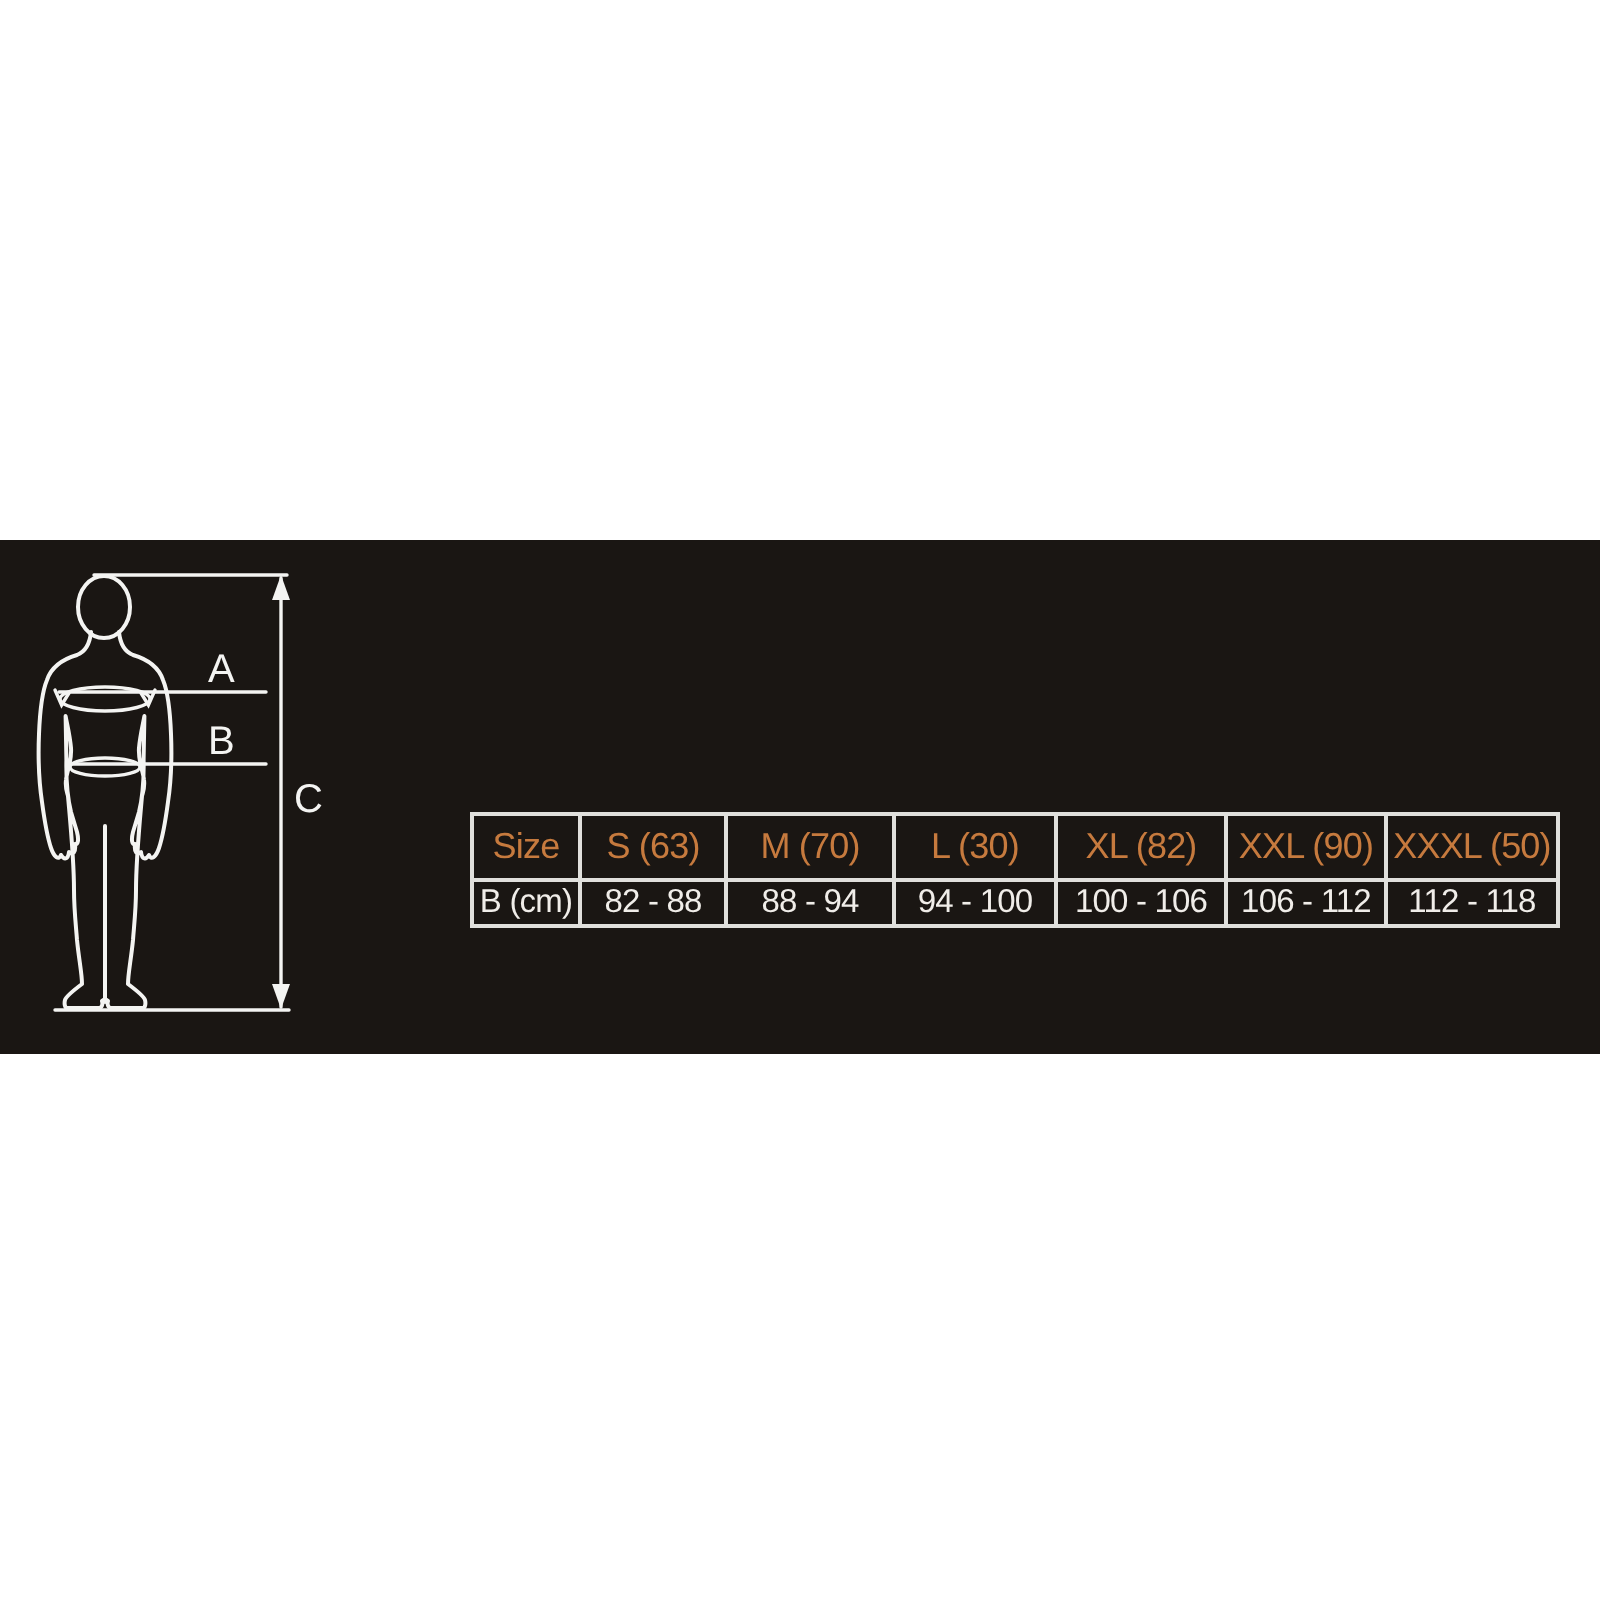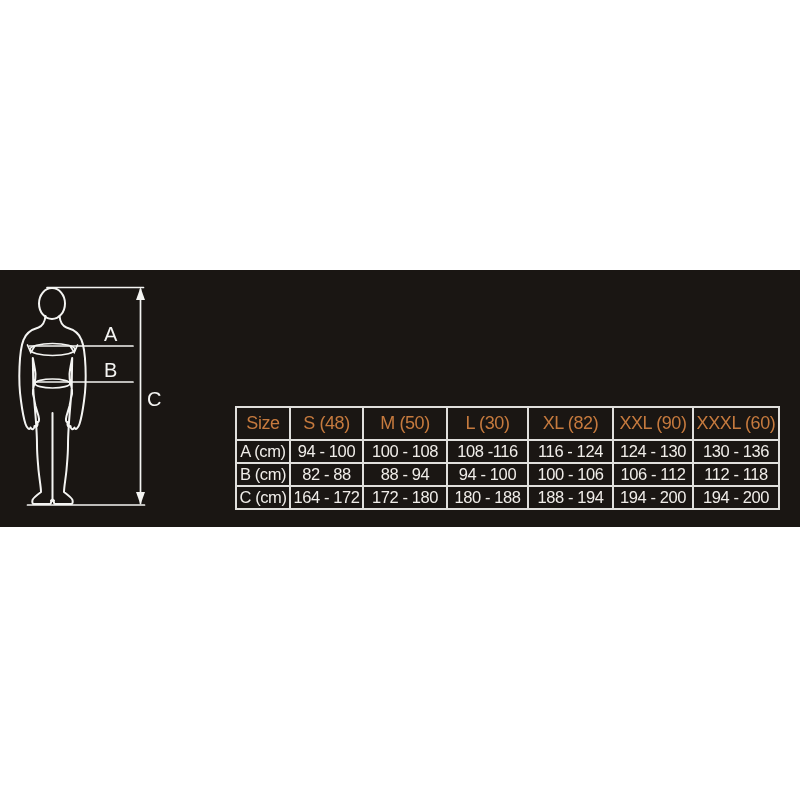--- a/index.html
+++ b/index.html
@@ -167,51 +167,33 @@
           <col style="width:73px">
           <col style="width:84px">
         <col style="width:81px">
           <col style="width:85px">
           <col style="width:80px">
           <col style="width:86px">
       </colgroup>
       <tbody>
         <tr>
           <th>Size</th>
-          <th>S (48)</th>
-          <th>M (50)</th>
+          <th>S (63)</th>
+          <th>M (70)</th>
           <th>L (30)</th>
           <th>XL (82)</th>
           <th>XXL (90)</th>
-          <th>XXXL (60)</th>
-        </tr>
-        <tr>
-          <td>A (cm)</td>
-          <td>94 - 100</td>
-          <td>100 - 108</td>
-          <td>108 -116</td>
-          <td>116 - 124</td>
-          <td>124 - 130</td>
-          <td>130 - 136</td>
+          <th>XXXL (50)</th>
         </tr>
         <tr>
           <td>B (cm)</td>
           <td>82 - 88</td>
           <td>88 - 94</td>
           <td>94 - 100</td>
           <td>100 - 106</td>
           <td>106 - 112</td>
           <td>112 - 118</td>
         </tr>
-        <tr>
-          <td>C (cm)</td>
-          <td>164 - 172</td>
-          <td>172 - 180</td>
-          <td>180 - 188</td>
-          <td>188 - 194</td>
-          <td>194 - 200</td>
-          <td>194 - 200</td>
-        </tr>
       </tbody>
     </table>
 
   </div>
 </div>
 
 </body></html>

